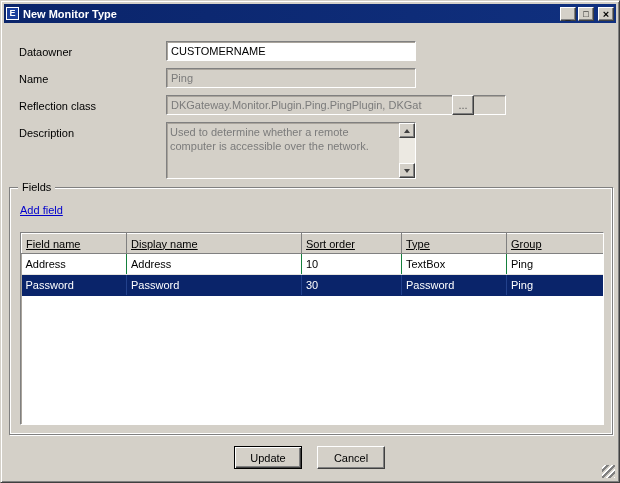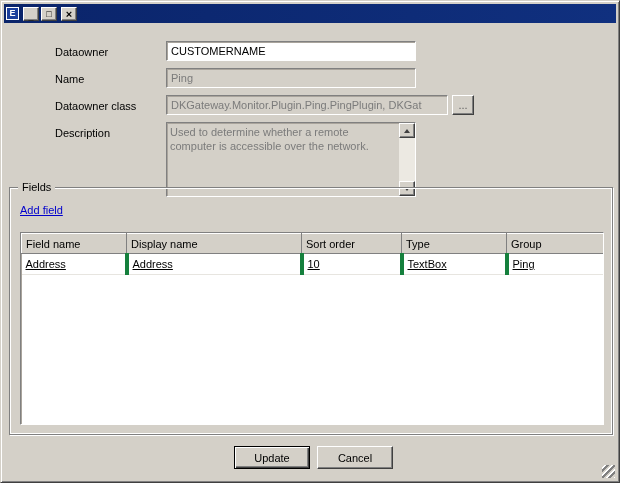--- a/index.html
+++ b/index.html
@@ -30,38 +30,38 @@
   .tb-btn {
     width:16px; height:14px; background:#d4d0c8;
     border:1px solid; border-color:#fff #404040 #404040 #fff;
     box-shadow: inset -1px -1px 0 #808080;
     display:flex; align-items:center; justify-content:center;
     font-size:9px; font-weight:bold; color:#000; cursor:default;
   }
   .tb-btn.min span { position:relative; top:3px; }
   .tb-btn.close { margin-left:2px; font-size:11px; }
   
-  .label { position:absolute; white-space:nowrap;margin-left:36px; }
+  .label { position:absolute; white-space:nowrap; }
   .sunken {
     border:1px solid; border-color:#808080 #ffffff #ffffff #808080;
     box-shadow: inset 1px 1px 0 #a9a49c;
   }
   .text-input {
     position:absolute; height:20px; background:#ffffff; color:#000;
     font-family:inherit; font-size:11px; padding:0 4px; outline:none;
   }
   .text-input.disabled { background:#d4d0c8; color:#7b7b7b; }
   .browse-btn {
     position:absolute; width:22px; height:20px; background:#d4d0c8;
     border:1px solid; border-color:#fff #404040 #404040 #fff;
     box-shadow: inset -1px -1px 0 #808080;
     font-size:11px; color:#5f5f5f; text-align:center; line-height:16px; cursor:default;
   }
   .description {
-    position:absolute; left:165px; top:121px; width:250px; height:75px;
+    position:absolute; left:165px; top:121px; width:250px; height:57px;
     background:#d4d0c8;
   }
   .desc-text {
     position:absolute; left:3px; top:2px; right:19px;
     color:#7b7b7b; line-height:14px;
   }
   .vscroll {
     position:absolute; top:0; right:0; bottom:0; width:16px;
     display:flex; flex-direction:column; background:#ece9e2;
   }
@@ -86,75 +86,76 @@
   .add-link { position:absolute; left:10px; top:16px; color:#0000cc; text-decoration:underline; cursor:pointer;text-align:right; }
   
   .table-wrap {
     position:absolute; left:10px; top:44px; width:584px; height:193px;
     background:#fff; overflow:hidden;
   }
   table.grid { border-collapse:collapse; table-layout:fixed; width:584px; }
   table.grid th {
     height:20px; background:#d4d0c8; font-weight:normal; text-align:left;
     padding:2px 4px; border:1px solid; border-color:#fff #808080 #808080 #fff;
-    white-space:nowrap; overflow:hidden;
+    white-space:nowrap; overflow:hidden;text-decoration:underline;
   }
   table.grid td {
     height:21px; padding:2px 4px;
-    border-right:4px solid #15803d; border-bottom:1px solid #e7e5e0;
-    white-space:nowrap; overflow:hidden; cursor:default;text-decoration:underline;
+    border-right:1px solid #15803d; border-bottom:1px solid #e7e5e0;
+    white-space:nowrap; overflow:hidden; cursor:default;
   }
   tr.selected td {
     background:#0a246a; color:#fff;
     border-right-color:#23418c; border-bottom-color:#0a246a;
   }
   
   .btn {
-    position:absolute; width:76px; height:23px; background:#d4d0c8;
+    position:absolute; width:68px; height:23px; background:#d4d0c8;
     font-family:inherit; font-size:11px; color:#000; text-align:center; cursor:default;
     border:1px solid; border-color:#fff #404040 #404040 #fff;
     box-shadow: inset -1px -1px 0 #808080;
   }
   .btn.default {
     border:1px solid #000;
     box-shadow: inset 1px 1px 0 #fff, inset -1px -1px 0 #404040, inset -2px -2px 0 #808080;
   }
   .resize-grip {
     position:absolute; right:4px; bottom:4px; width:13px; height:13px;
     background:repeating-linear-gradient(135deg,#d4d0c8 0 2px,#ffffff 2px 3px,#808080 3px 5px);
   }
 </style>
 </head>
 <body>
 
 <div class="window">
 
   <div class="titlebar">
     <span class="title-icon">E</span>
+    <span class="title-text">New Monitor Type</span>
     <span class="tb-buttons">
       <span class="tb-btn min">
           <span>_</span>
         </span>
       <span class="tb-btn">
           <span>□</span>
         </span>
       <span class="tb-btn close">
           <span>×</span>
         </span>
     </span>
   </div>
 
   <span class="label" style="left:18px;top:45px">Dataowner</span>
   <span class="label" style="left:18px;top:72px">Name</span>
-  <span class="label" style="left:18px;top:99px">Dataowner class</span>
+  <span class="label" style="left:18px;top:99px">Reflection class</span>
   <span class="label" style="left:18px;top:126px">Description</span>
 
   <input class="text-input sunken" style="left: 165px; top: 40px; width: 250px;" value="CUSTOMERNAME">
   <input class="text-input sunken disabled" style="left: 165px; top: 67px; width: 250px;" value="Ping">
-  <input class="text-input sunken disabled" style="left: 165px; top: 94px; width: 282px;" value="DKGateway.Monitor.Plugin.Ping.PingPlugin, DKGat">
+  <input class="text-input sunken disabled" style="left: 165px; top: 94px; width: 340px;" value="DKGateway.Monitor.Plugin.Ping.PingPlugin, DKGat">
   <button class="browse-btn" style="left:451px;top:94px">...</button>
 
   <div class="description sunken">
     <div class="desc-text">Used to determine whether a remote computer is accessible over the network.</div>
     <div class="vscroll">
       <div class="scroll-btn">
         <span class="arr-up"></span>
       </div>
       <div class="scroll-track"></div>
       <div class="scroll-btn">
@@ -186,20 +187,27 @@
           </tr>
         </thead>
         <tbody>
           <tr>
             <td>Address</td>
             <td>Address</td>
             <td>10</td>
             <td>TextBox</td>
             <td>Ping</td>
           </tr>
+          <tr class="selected">
+            <td>Password</td>
+            <td>Password</td>
+            <td>30</td>
+            <td>Password</td>
+            <td>Ping</td>
+          </tr>
         </tbody>
       </table>
     </div>
   </div>
 
   <button class="btn default" style="left:233px;top:445px">Update</button>
   <button class="btn" style="left:316px;top:445px">Cancel</button>
 
   <div class="resize-grip"></div>
 </div>

